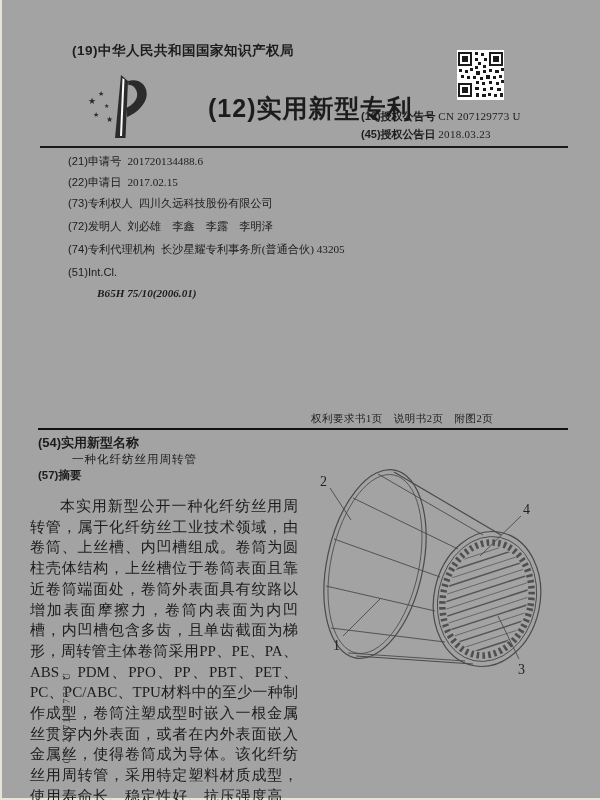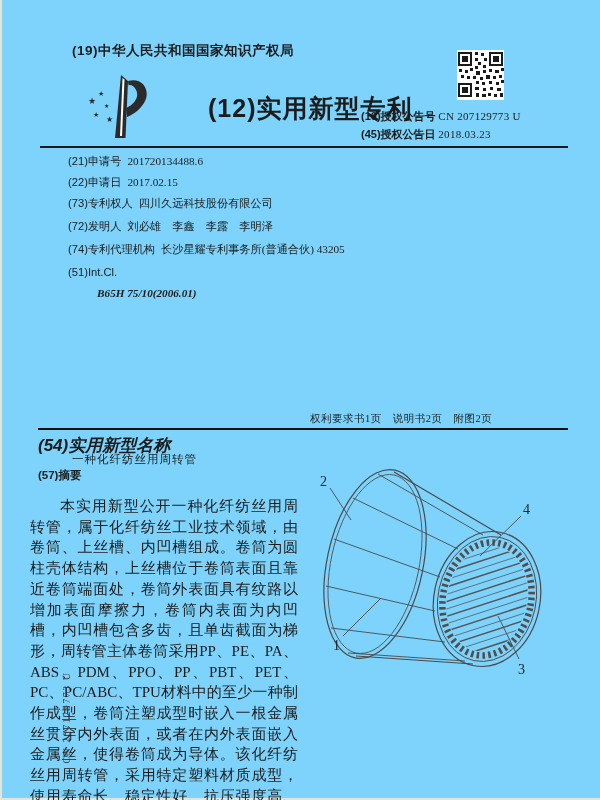--- a/index.html
+++ b/index.html
@@ -6,21 +6,21 @@
   body{
     width:600px;height:800px;
     background:#efeee9;
     font-family:"Liberation Serif","DejaVu Serif",serif;
     color:#1c1c1c;
     position:relative;
     overflow:hidden;
   }
   .page{
     position:absolute;left:0;top:0;width:600px;height:800px;
-    background:#7dd3fc;
+    background:#a3a3a3;
     border-left:2px solid #e7e3d5;
     border-bottom:2px solid #e7e3d5;
     box-sizing:border-box;
   }
   .abs{position:absolute;}
   .sans{font-family:"Liberation Sans","DejaVu Sans",sans-serif;}
 
   .office-title{left:70px;top:42px;font-size:13.5px;font-weight:bold;letter-spacing:.5px;}
   .doc-type{left:206px;top:92px;font-size:25px;font-weight:bold;letter-spacing:1px;}
 
@@ -32,23 +32,23 @@
   .hr2{left:36px;top:428px;width:530px;height:2px;background:#111;}
 
   .fields{left:66px;top:153px;width:278px;font-size:11.2px;line-height:16px;}
   .field{margin-bottom:5px;padding-left:6em;text-indent:-6em;}
   .field .fl{font-weight:normal;font-family:"Liberation Sans",sans-serif;margin-right:6px;}
   .field .fv{font-family:"Liberation Serif",serif;}
   .field.sub{margin-left:2.6em;width:230px;}
   .field.gap{margin-top:7px;}
   .field .italic{font-style:italic;font-weight:bold;}
 
-  .pages-info{left:308px;top:412px;width:200px;text-align:left;font-size:10.5px;letter-spacing:.5px;}
-
-  .s54-label{left:36px;top:434px;font-size:17px;font-weight:bold;font-style:italic;}
+  .pages-info{left:300px;top:412px;width:200px;text-align:center;font-size:10.5px;letter-spacing:.5px;}
+
+  .s54-label{left:36px;top:434px;font-size:13px;font-weight:bold;}
   .s54-title{left:70px;top:452px;font-size:11.5px;letter-spacing:1px;}
   .s57-label{left:36px;top:468px;font-size:11.5px;font-weight:bold;}
   .abstract{
     left:28px;top:483px;width:268px;
     font-size:15px;line-height:20.7px;
     text-align:justify;text-indent:2em;margin-top:13px;
   }
 
   .qr{left:455px;top:50px;}
   .logo{left:84px;top:70px;}

